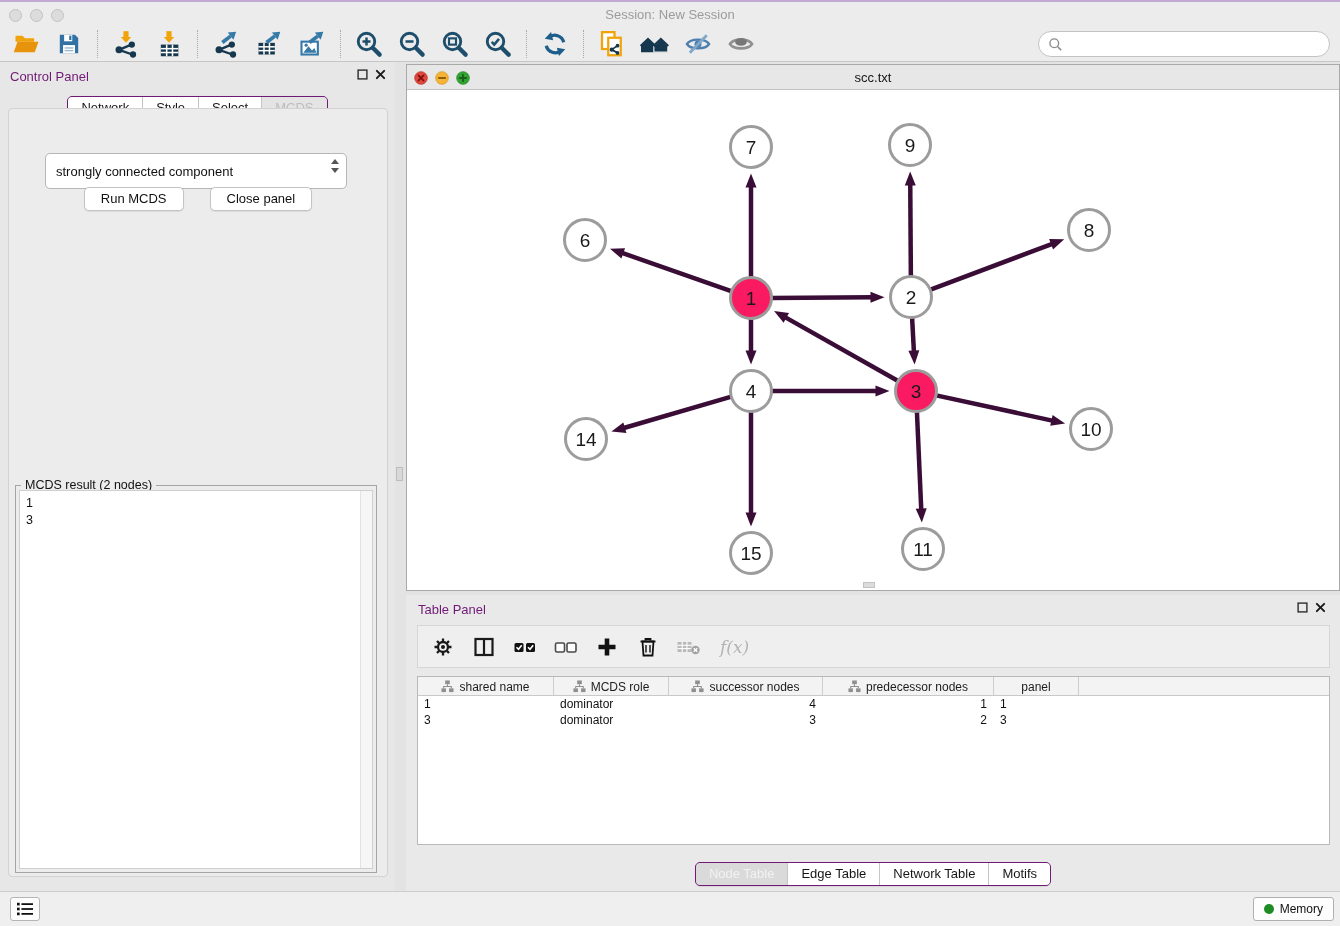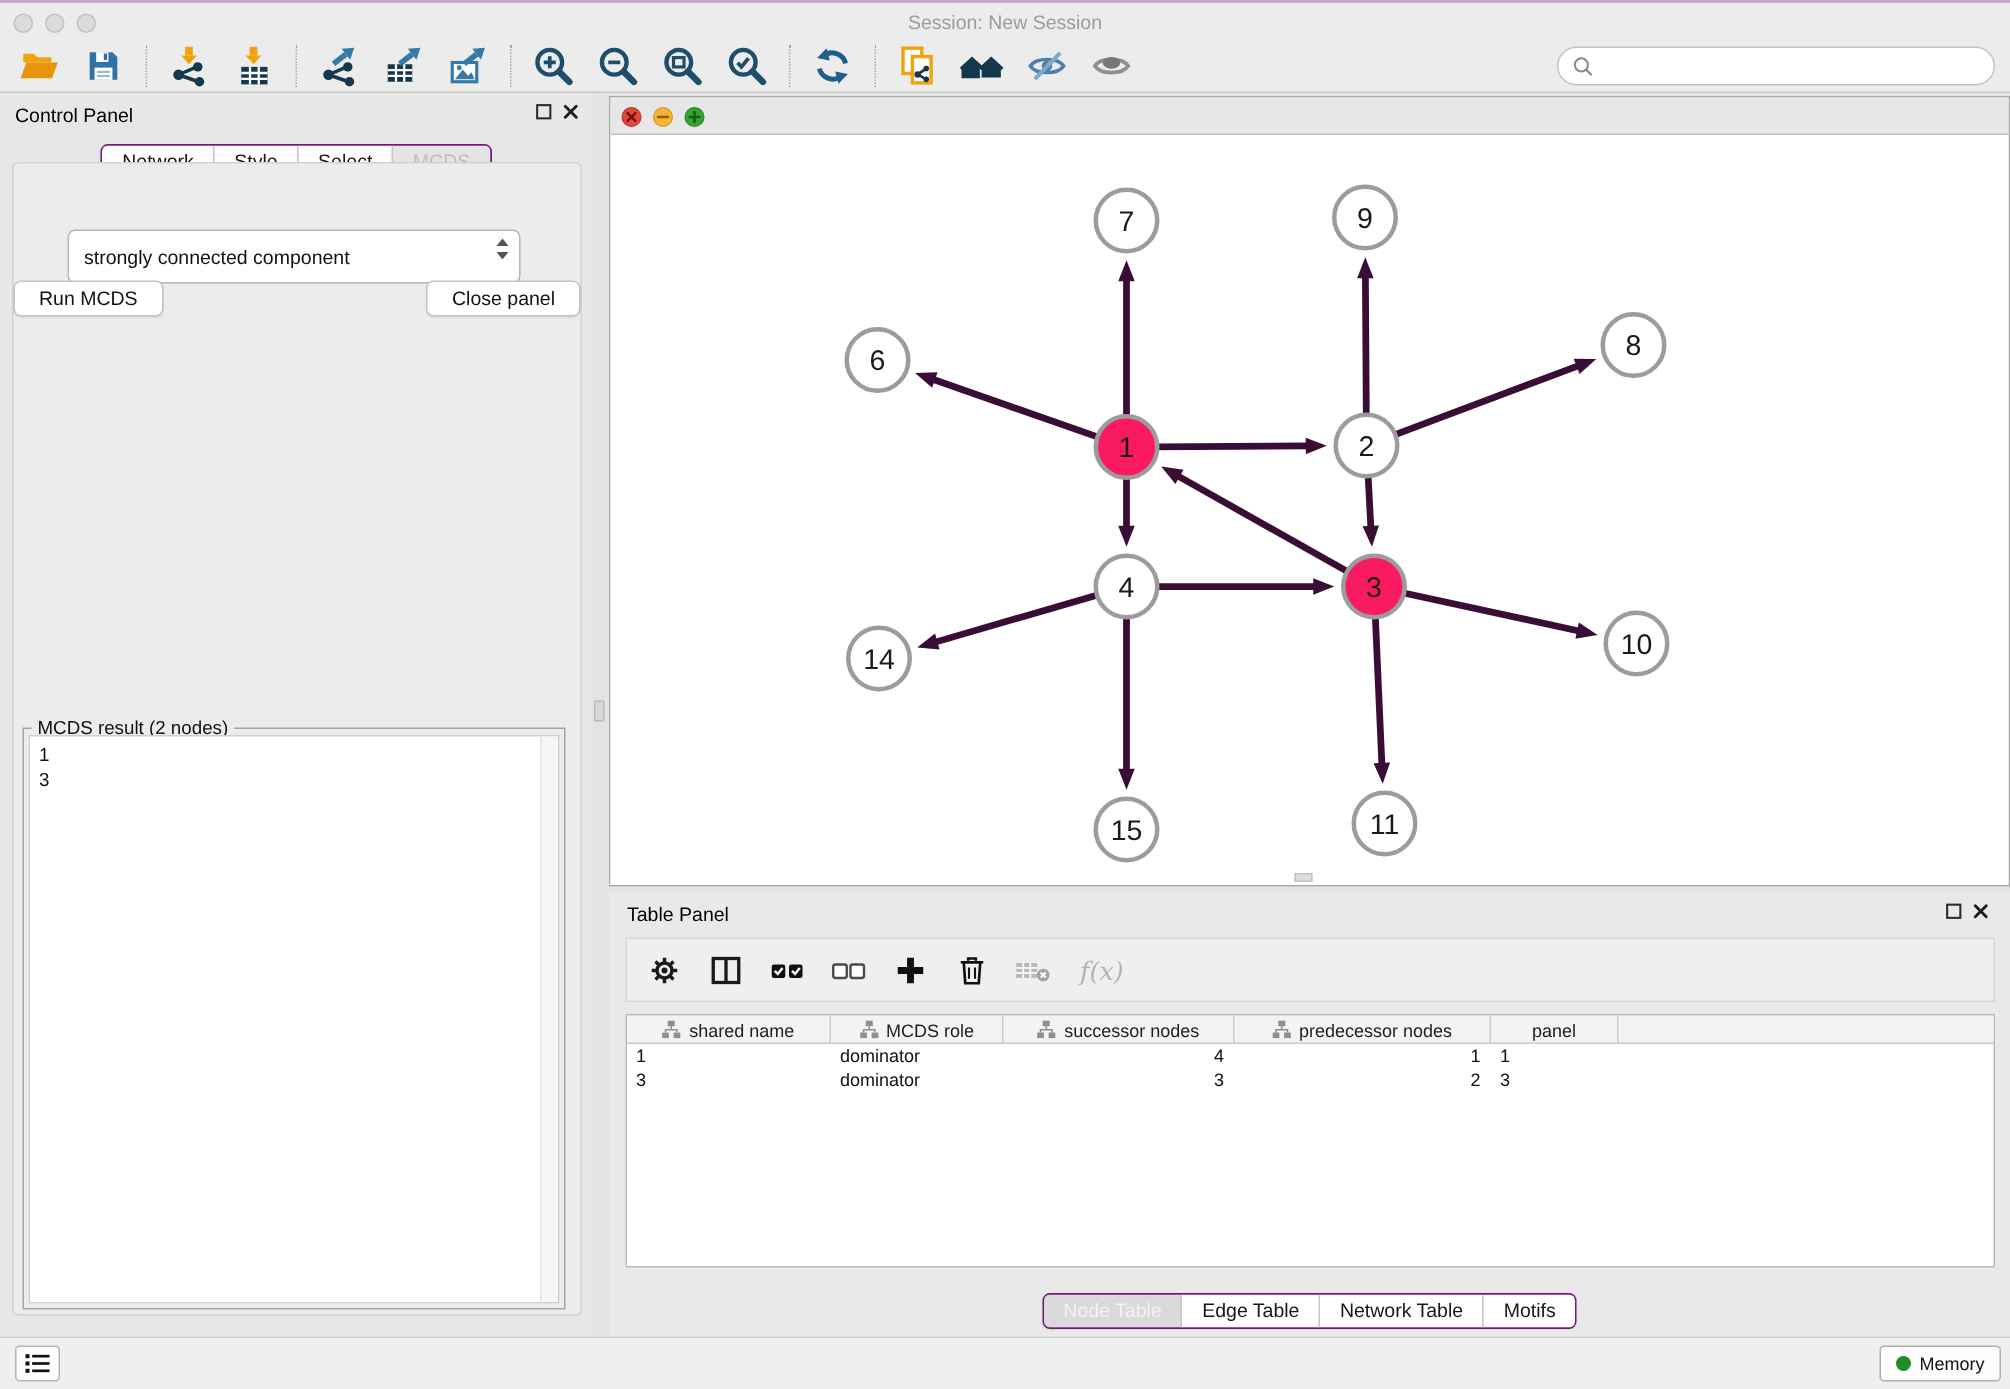--- a/index.html
+++ b/index.html
@@ -23,38 +23,38 @@
   .tb-sep { width:1px; height:28px; border-left:1px dotted #a8a8a8; margin:0 3px; }
   .tb-spacer { flex:1; }
   .search-wrap { width:292px; height:26px; background:#fff; border:1px solid #c3c3c3; border-radius:13px;
     display:flex; align-items:center; padding:0 9px; margin-right:10px; }
   .search-wrap input { border:none; outline:none; flex:1; font-size:13px; background:transparent; margin-left:6px;}
   
   .main { position:absolute; top:62px; left:0; right:0; bottom:35px; background:#e3e3e3; }
   
   .control-panel { position:absolute; left:0; top:0; bottom:0; width:395px; background:#e7e7e7; }
   .panel-head { position:relative; height:28px; display:flex; align-items:center; padding:0 10px; }
-  .panel-title { font-size:13px; color:#000000; }
+  .panel-title { font-size:13px; color:#701a75; }
   .panel-head-btns { position:absolute; right:9px; top:7px; display:flex; gap:7px; align-items:center; }
   .cp-tabs-row { display:flex; justify-content:center; margin-top:6px; }
   .seg { display:flex; border:1px solid #701a75; border-radius:5px; overflow:hidden; background:#a21caf;
     box-shadow:0 0.5px 1px rgba(0,0,0,.08); }
   .seg-item { padding:3px 13px 4px; font-size:13px; color:#161616; background:#fff;
     border-right:1px solid #c6c6c6; white-space:nowrap; }
   .seg-item:last-child { border-right:none; }
   .seg-item.active { background:#e4e4e4; color:#bcbcbc; }
   .seg-item.active-bottom { background:#dadada; color:#f2f2f2; }
   .cp-box { position:absolute; left:8px; right:7px; top:46px; bottom:14px; background:#ececec;
     border:1px solid #d2d2d2; border-radius:4px; }
   .opt-label { text-align:center; font-size:13px; color:#141414; margin-top:20px; }
   .select { position:absolute; left:36px; right:40px; top:44px; height:36px; background:#fff;
     border:1px solid #b6b6b6; border-radius:5px; display:flex; align-items:center; padding:0 10px;
     font-size:13px; color:#111; }
   .select .stepper { position:absolute; right:5px; top:3px; }
-  .btn-row { position:absolute; top:78px; left:0; right:0; display:flex; justify-content:space-between; gap:26px; }
+  .btn-row { position:absolute; top:78px; left:0; right:0; display:flex; justify-content:center; gap:26px; }
   .mac-btn { background:#fff; border:1px solid #c4c4c4; border-radius:5px; font-size:13px; color:#111;
     padding:3px 16px 4px; box-shadow:0 0.5px 1px rgba(0,0,0,.08); font-family:"Liberation Sans",sans-serif;}
   .groupbox { position:absolute; left:6px; right:10px; top:376px; bottom:3px; border:1px solid #a5a5a5; }
   .group-title { position:absolute; top:-8px; left:5px; background:#ececec; padding:0 4px;
     font-size:12.5px; color:#111; }
   .result-area { position:absolute; inset:4px 3px 3px 3px; background:#fff; border:1px solid #cfcfcf;
     font-size:12.5px; color:#111; padding:4px 0 0 6px; line-height:17px; }
   .result-scroll { position:absolute; top:0; bottom:0; right:0; width:12px; background:#f6f6f6;
     border-left:1px solid #e2e2e2; }
   
@@ -348,20 +348,21 @@
           <line x1="3.8" y1="7" x2="10.2" y2="7" stroke="#8f5e05" stroke-width="1.8" stroke-linecap="round"></line>
         </svg>
         <svg width="14" height="14" viewBox="0 0 14 14">
           <circle cx="7" cy="7" r="6.3" fill="#31a431" stroke="#2a8a2a" stroke-width="0.8"></circle>
           <g stroke="#1a5e1a" stroke-width="1.8" stroke-linecap="round">
             <line x1="3.8" y1="7" x2="10.2" y2="7"></line>
               <line x1="7" y1="3.8" x2="7" y2="10.2"></line>
           </g>
         </svg>
       </span>
+      <span class="net-title">scc.txt</span>
     </div>
     <div class="net-content">
       <svg id="graph" width="932" height="500">
           <g>
             <line x1="344" y1="188.5" x2="344" y2="95.5" stroke="#3a0d36" stroke-width="4.5"></line>
             <polygon points="344,83.5 349.5,97.5 338.5,97.5" fill="#3a0d36"></polygon>
           </g>
           <g>
             <line x1="325.59130692865233" y1="201.56804699916768" x2="214.34536837163517" y2="162.69898412984844" stroke="#3a0d36" stroke-width="4.5"></line>
             <polygon points="203.01694186619045,158.7408592062593 218.0475800458543,158.16647613545112 214.41929886589762,168.55086709877546" fill="#3a0d36"></polygon>

